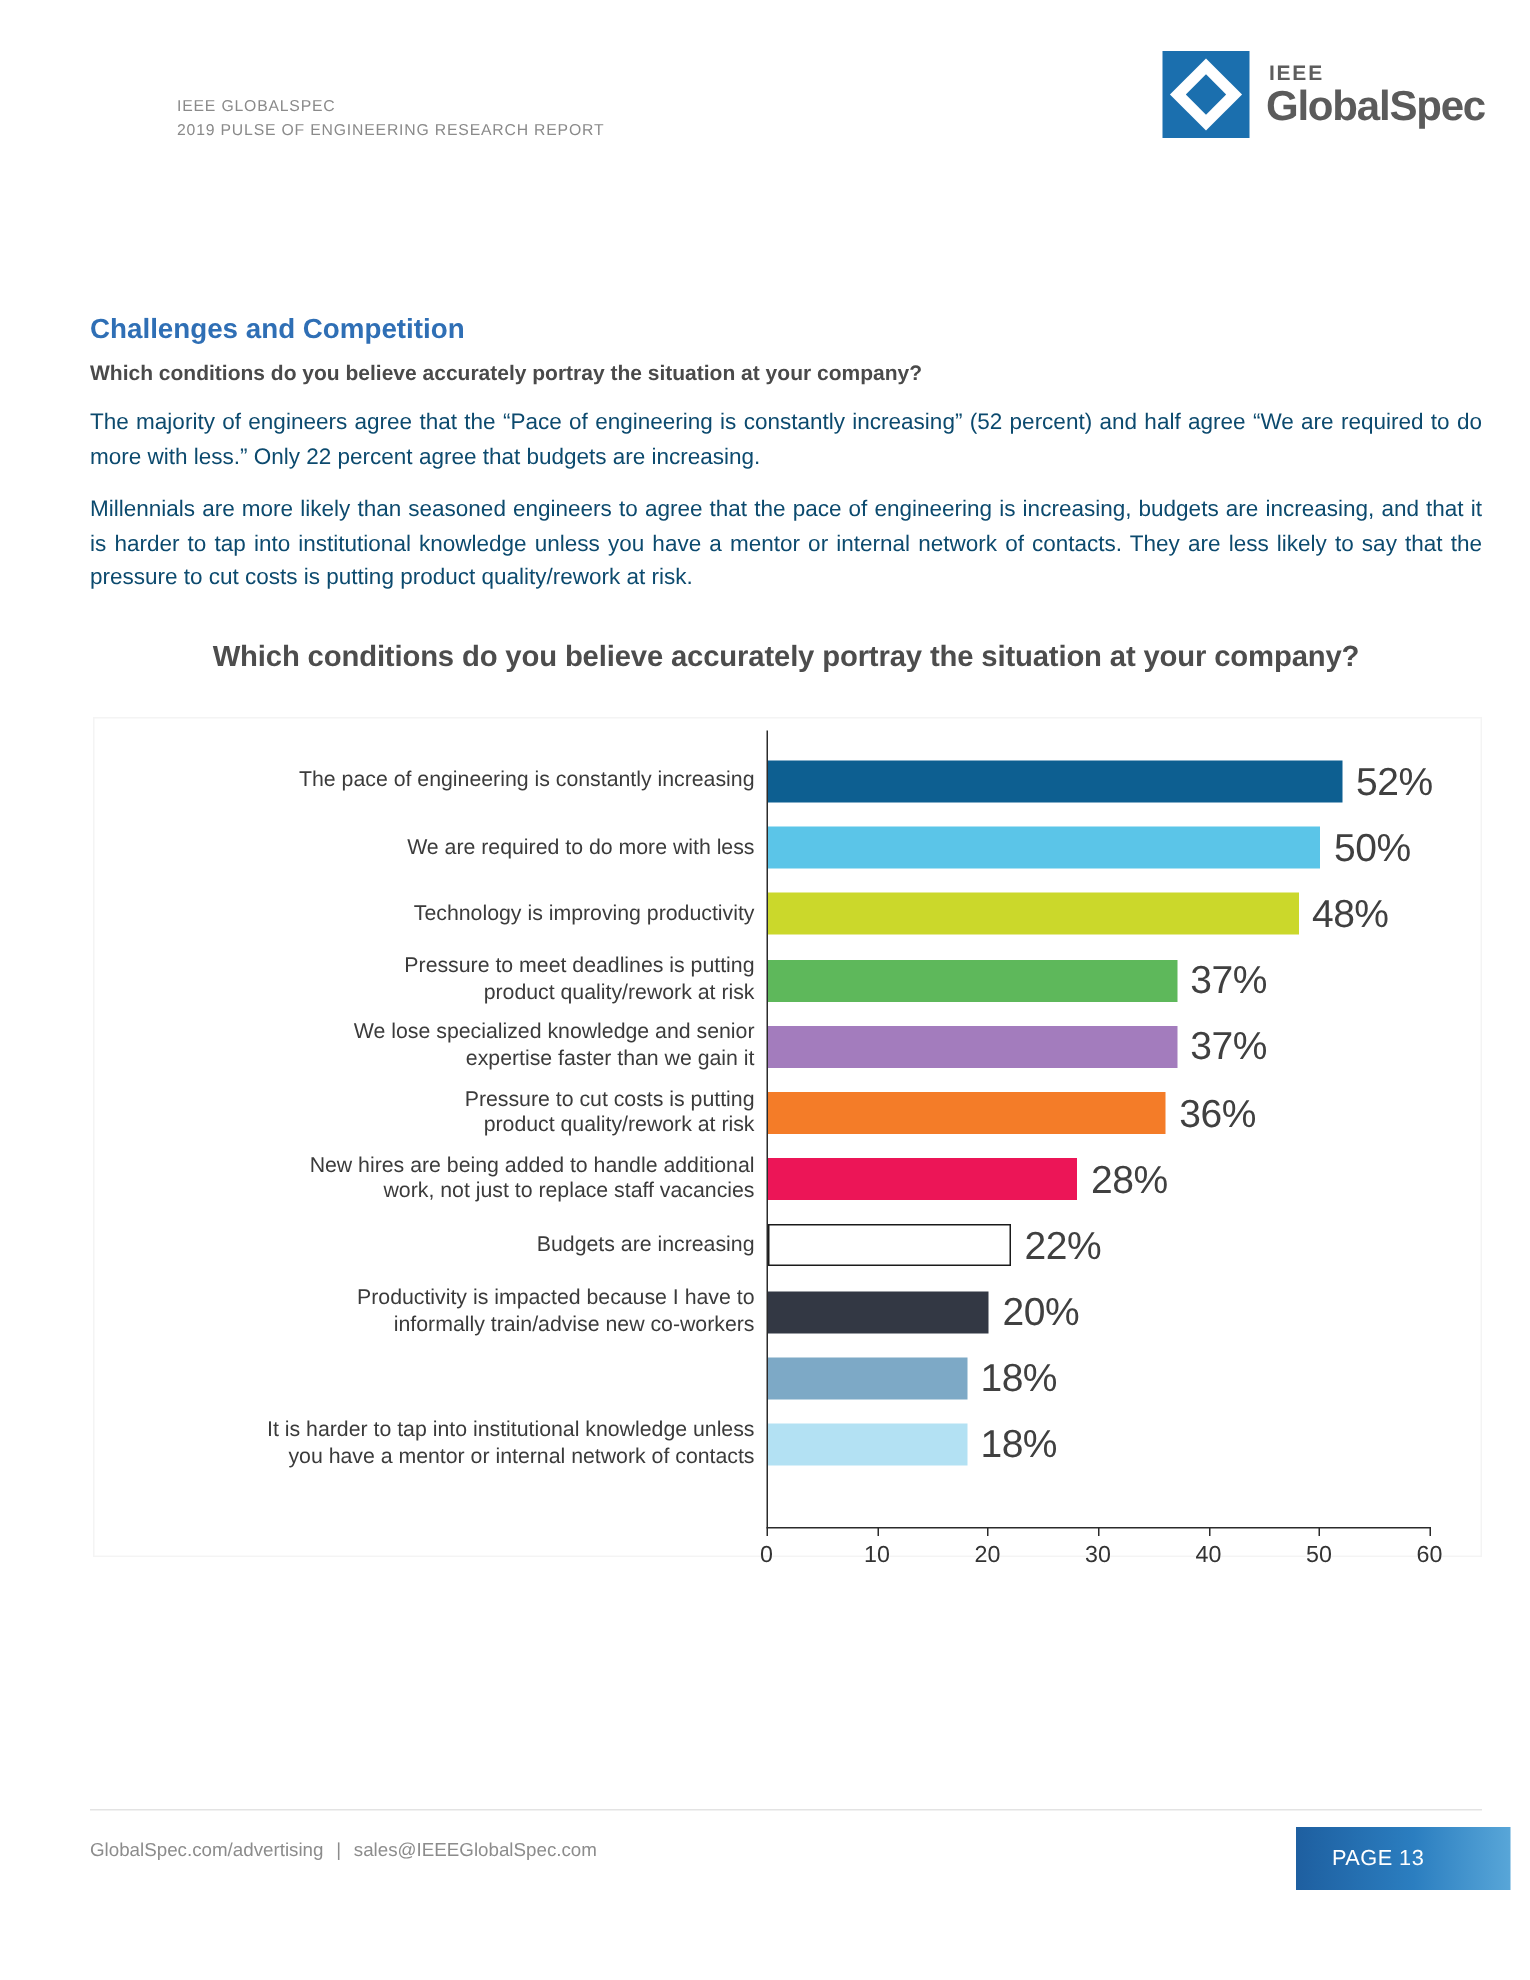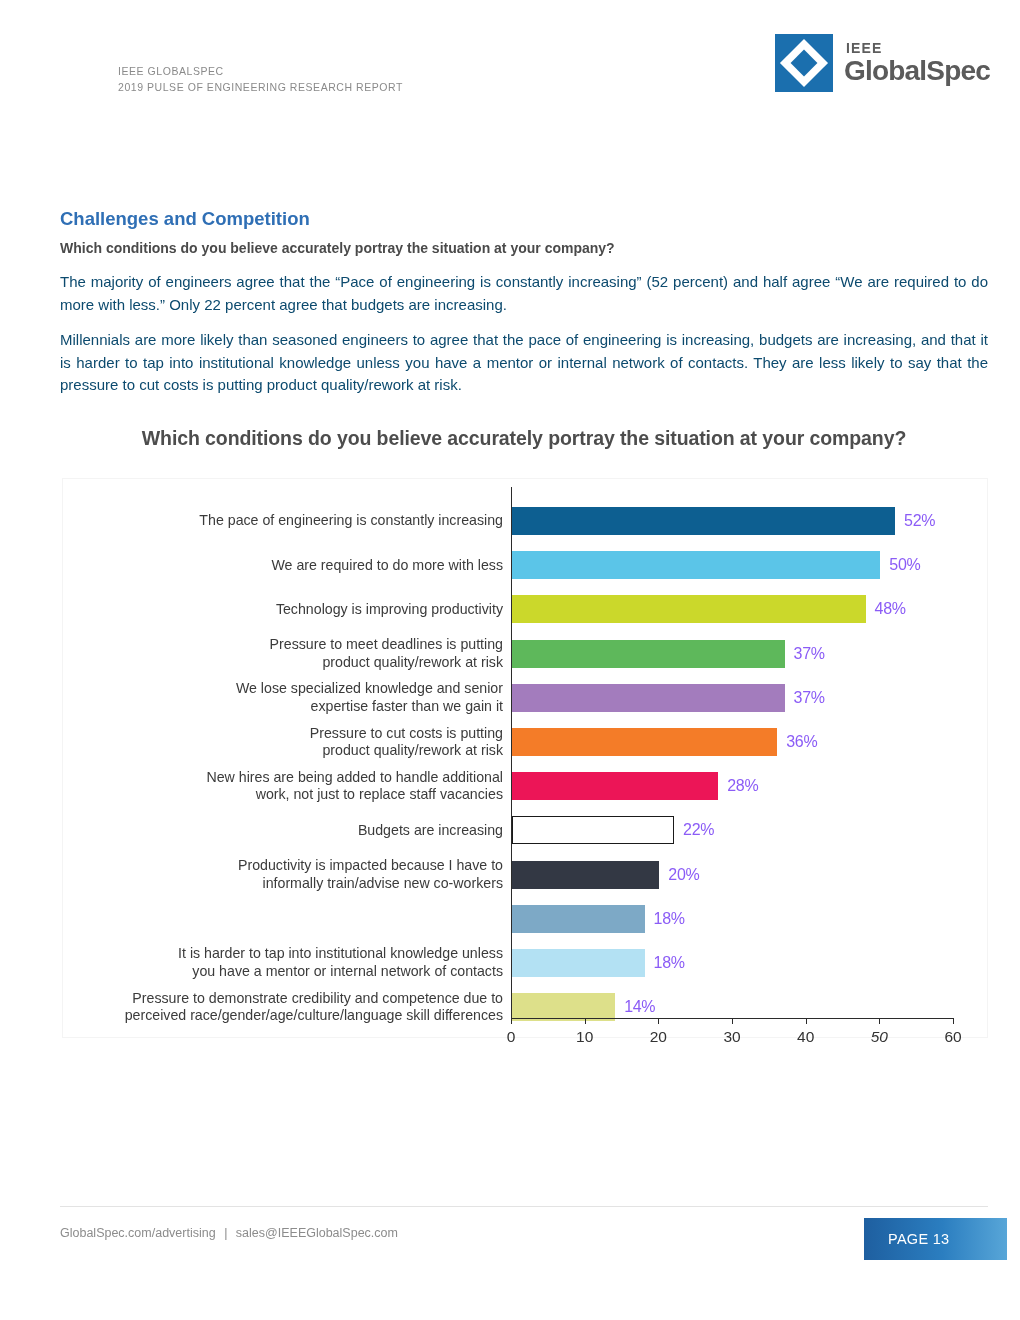--- a/index.html
+++ b/index.html
@@ -102,21 +102,21 @@
     text-align: right; font-size: 14.2px; color:#3b3b3b;
     line-height: 17.5px; padding-right: 6px;
   }
   .bar-wrap {
     position: absolute; left: 449px; top: 0; height: 100%;
     display: flex; align-items: center;
   }
   .bar { height: 28px; }
   .bar.outline { background:#ffffff; border:1px solid #1a1a1a; }
   .bar-val {
-    font-size: 16px; color:#8b5cf6; margin-left: 9px; white-space: nowrap;
+    font-size: 26px; color:#404040; margin-left: 9px; white-space: nowrap;
     letter-spacing: -0.3px;
   }
 
   
   .footer-rule {
     position: absolute; left: 60px; top: 1206px; width: 928px;
     height: 1px; background: #e3e3e3;
   }
   .footer-text {
     position: absolute; left: 60px; top: 1226px;
@@ -230,45 +230,38 @@
             <div class="bar-wrap">
               <div class="bar" style="width: 132.6px; background: rgb(125, 169, 198);"></div>
               <span class="bar-val">18%</span>
             </div>
           </div>
           <div class="row">
             <div class="row-label">It is harder to tap into institutional knowledge unless<br>you have a mentor or internal network of contacts</div>
             <div class="bar-wrap">
               <div class="bar" style="width: 132.6px; background: rgb(179, 225, 243);"></div>
               <span class="bar-val">18%</span>
-            </div>
-          </div>
-          <div class="row">
-            <div class="row-label">Pressure to demonstrate credibility and competence due to<br>perceived race/gender/age/culture/language skill differences</div>
-            <div class="bar-wrap">
-              <div class="bar" style="width: 103.133px; background: rgb(221, 224, 138);"></div>
-              <span class="bar-val">14%</span>
             </div>
           </div>
         </div>
       <div class="axis-v"></div>
       <div class="axis-h"></div>
       <div id="ticks">
           <div class="tick" style="left: 448px;"></div>
           <div class="ticklabel" style="left: 448px;">0</div>
           <div class="tick" style="left: 521.667px;"></div>
           <div class="ticklabel" style="left: 521.667px;">10</div>
           <div class="tick" style="left: 595.333px;"></div>
           <div class="ticklabel" style="left: 595.333px;">20</div>
           <div class="tick" style="left: 669px;"></div>
           <div class="ticklabel" style="left: 669px;">30</div>
           <div class="tick" style="left: 742.667px;"></div>
           <div class="ticklabel" style="left: 742.667px;">40</div>
           <div class="tick" style="left: 816.333px;"></div>
-          <div class="ticklabel" style="left: 816.333px; font-style: italic;">50</div>
+          <div class="ticklabel" style="left: 816.333px;">50</div>
           <div class="tick" style="left: 890px;"></div>
           <div class="ticklabel" style="left: 890px;">60</div>
         </div>
     </div>
   </div>
 
   <div class="footer-rule"></div>
   <div class="footer-text">
     <span>GlobalSpec.com/advertising</span>
     <span class="sep">|</span>

